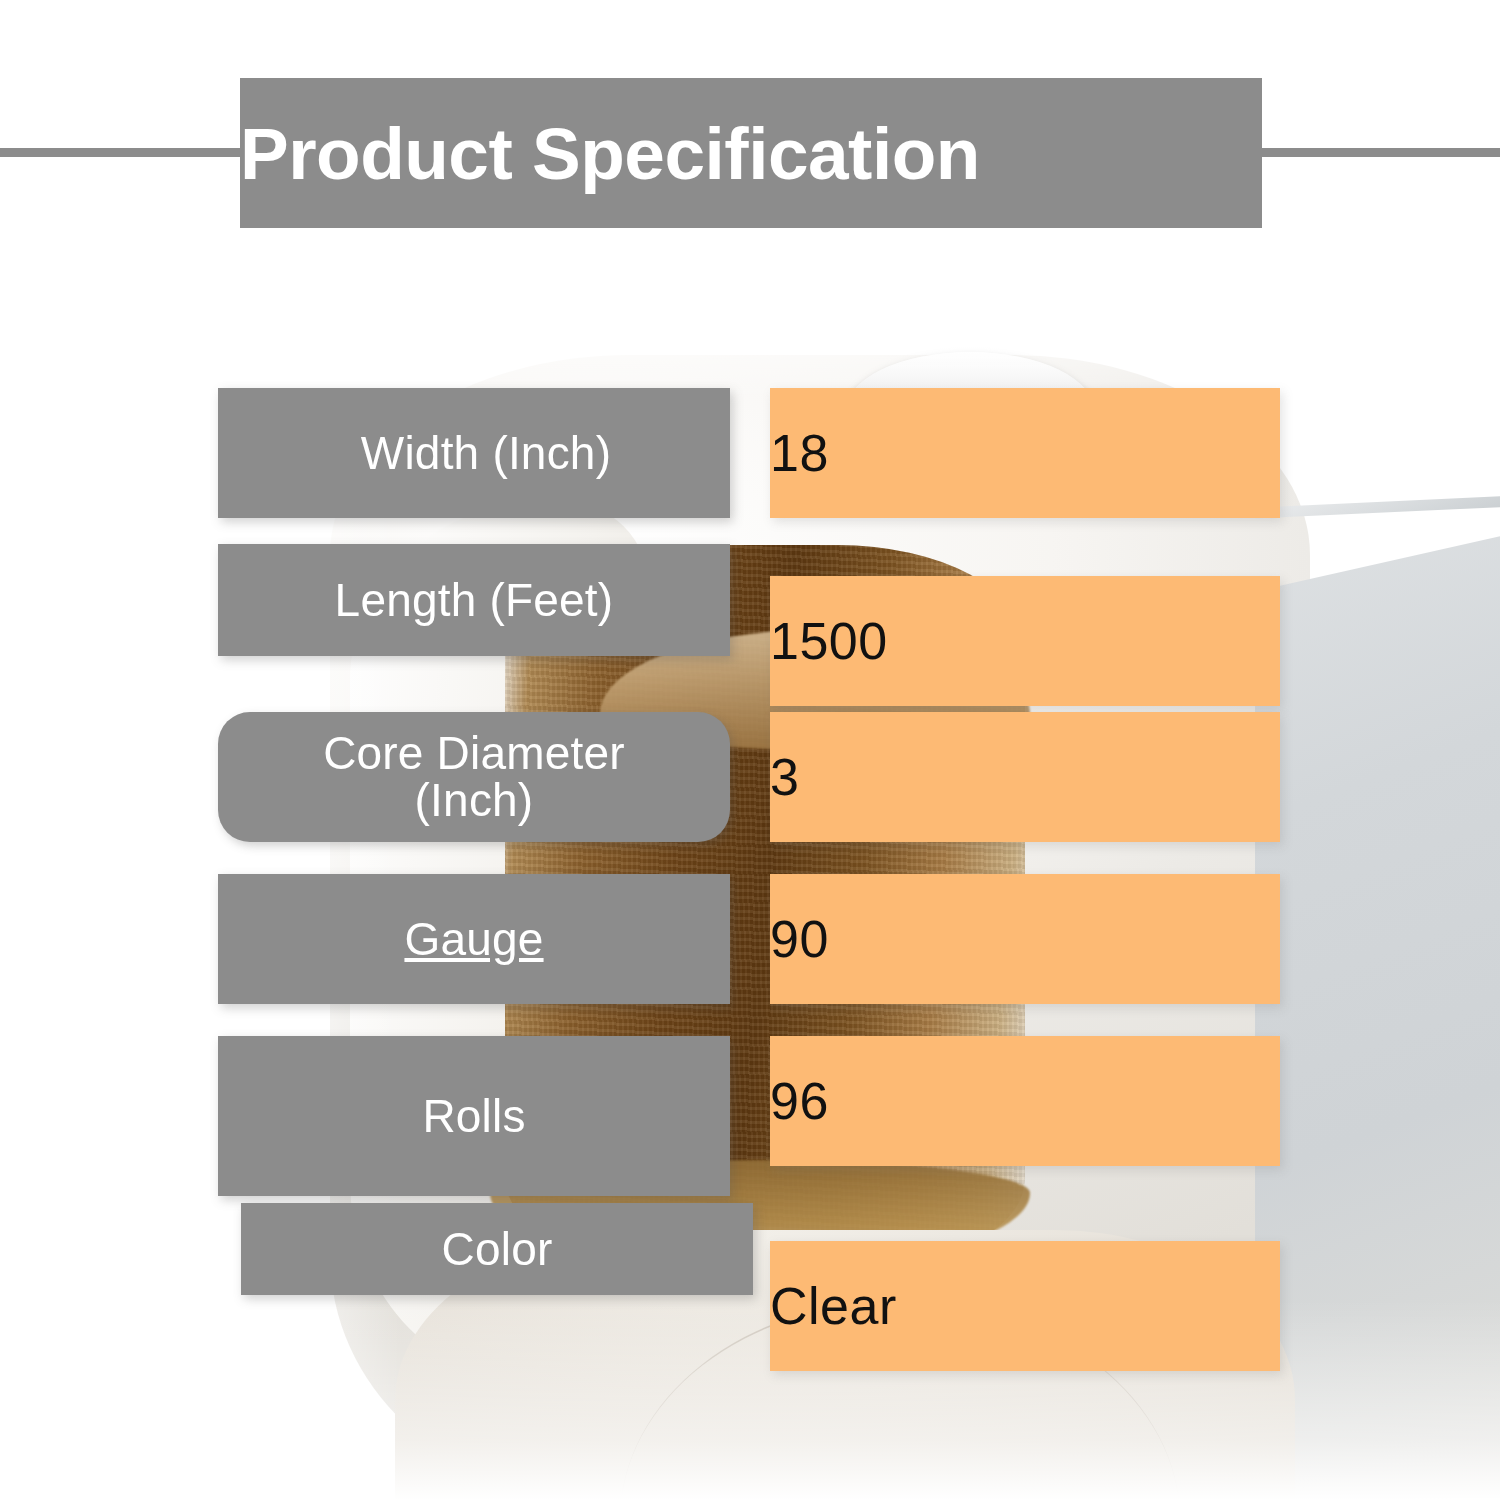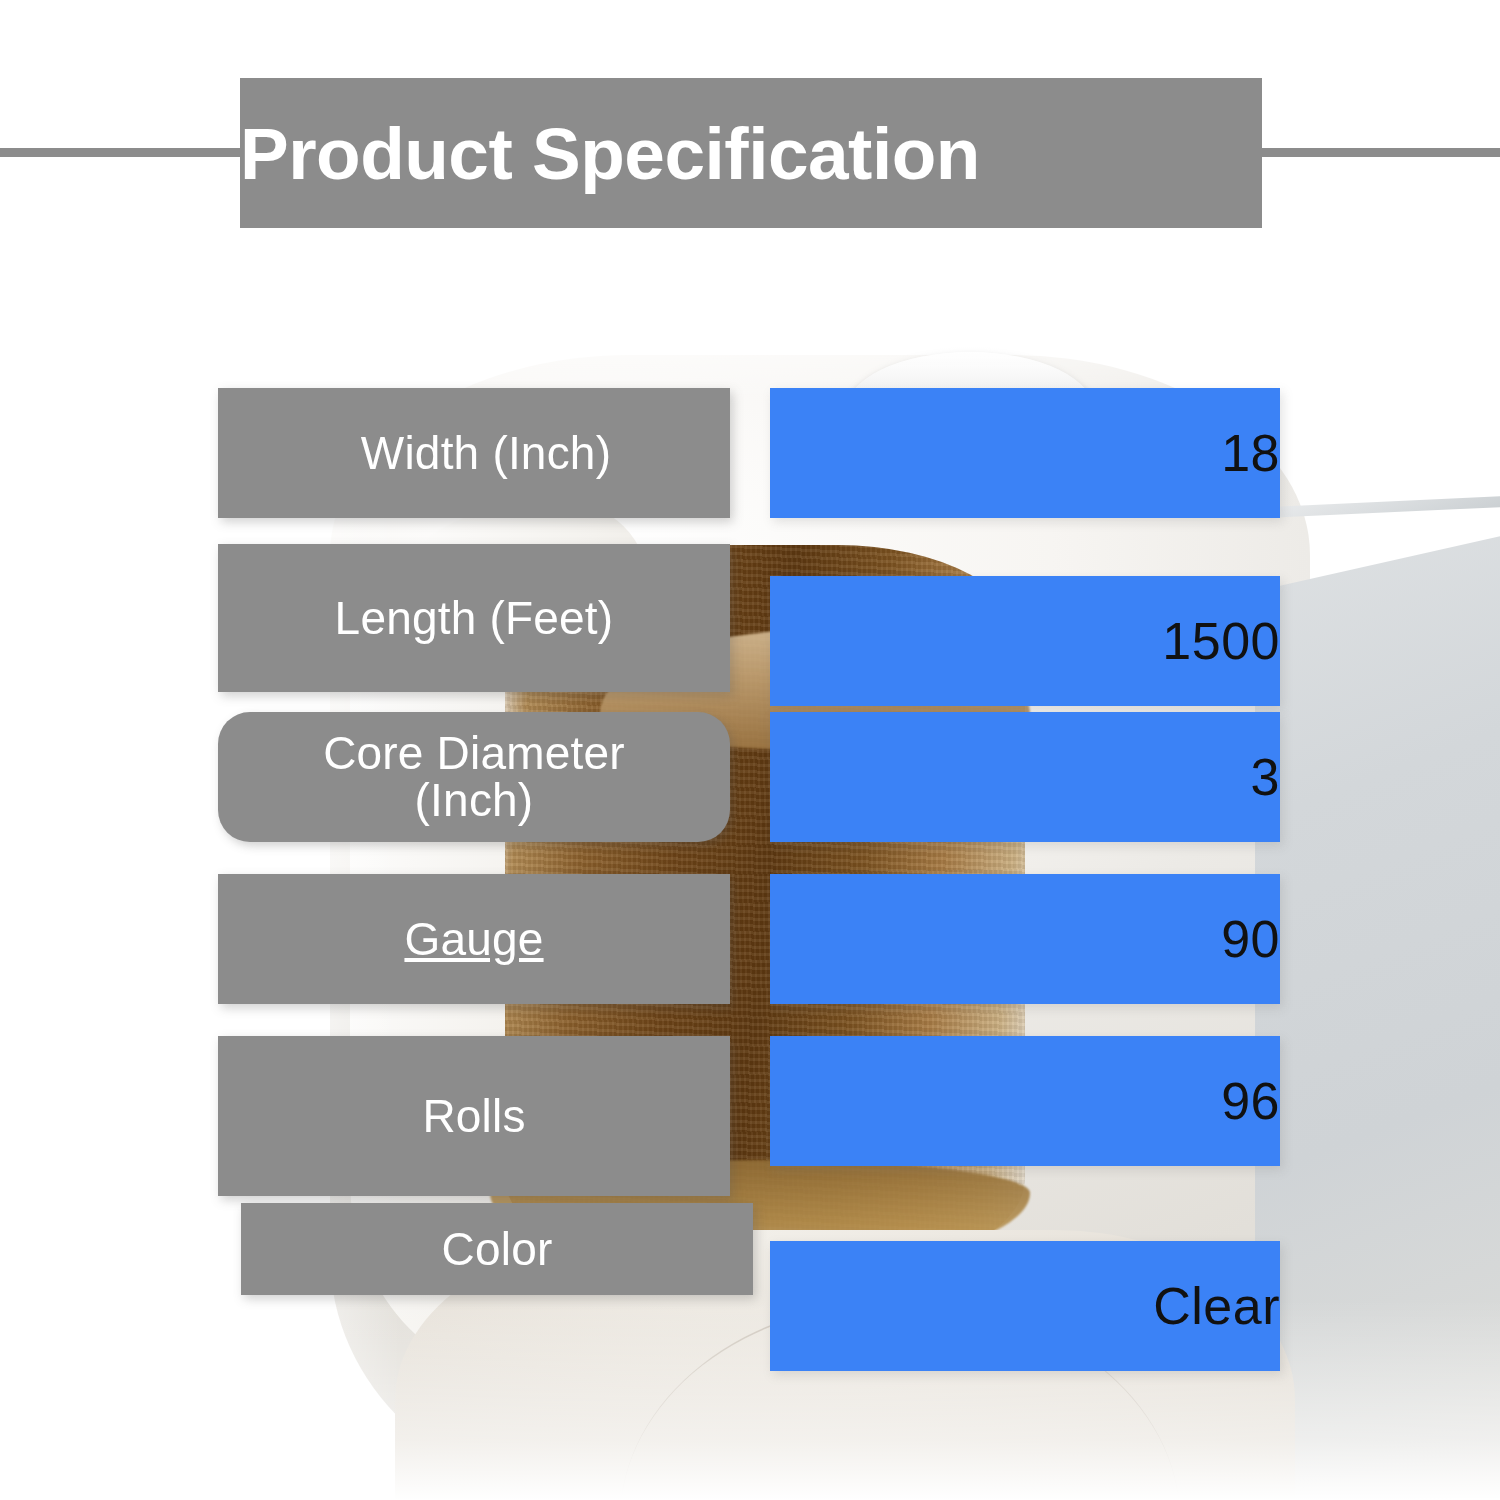--- a/index.html
+++ b/index.html
@@ -189,23 +189,23 @@
     font-weight:300;
     line-height:1.02;
     letter-spacing:0.2px;
     padding:0 14px;
   }
 
   .value-cell {
     position:absolute;
     left:770px;
     width:510px;
-    background:#3b82f6;
+    background:#fdba74;
     color:#111111;
-    display:flex; align-items:center; justify-content:flex-end;
+    display:flex; align-items:center; justify-content:flex-start;
     box-shadow:3px 4px 10px rgba(120,120,120,0.20);
   }
   .value-text {
     font-size:52px;
     font-weight:400;
     letter-spacing:0.5px;
     line-height:1;
   }
 </style>
 </head>
@@ -242,21 +242,21 @@
     <div class="spec-row">
       <div class="label-cell" style="top:388px;height:130px;padding-left:24px;">
         <span class="label-text">Width (Inch)</span>
       </div>
       <div class="value-cell" style="top:388px;height:130px;">
         <span class="value-text">18</span>
       </div>
     </div>
 
     <div class="spec-row">
-      <div class="label-cell" style="top:544px;height:148px;">
+      <div class="label-cell" style="top:544px;height:112px;">
         <span class="label-text">Length (Feet)</span>
       </div>
       <div class="value-cell" style="top:544px;height:130px;margin-top:32px;">
         <span class="value-text">1500</span>
       </div>
     </div>
 
     <div class="spec-row">
       <div class="label-cell" style="top:712px;height:130px;border-radius:32px;">
         <span class="label-text" style="white-space:pre-line;">Core Diameter

